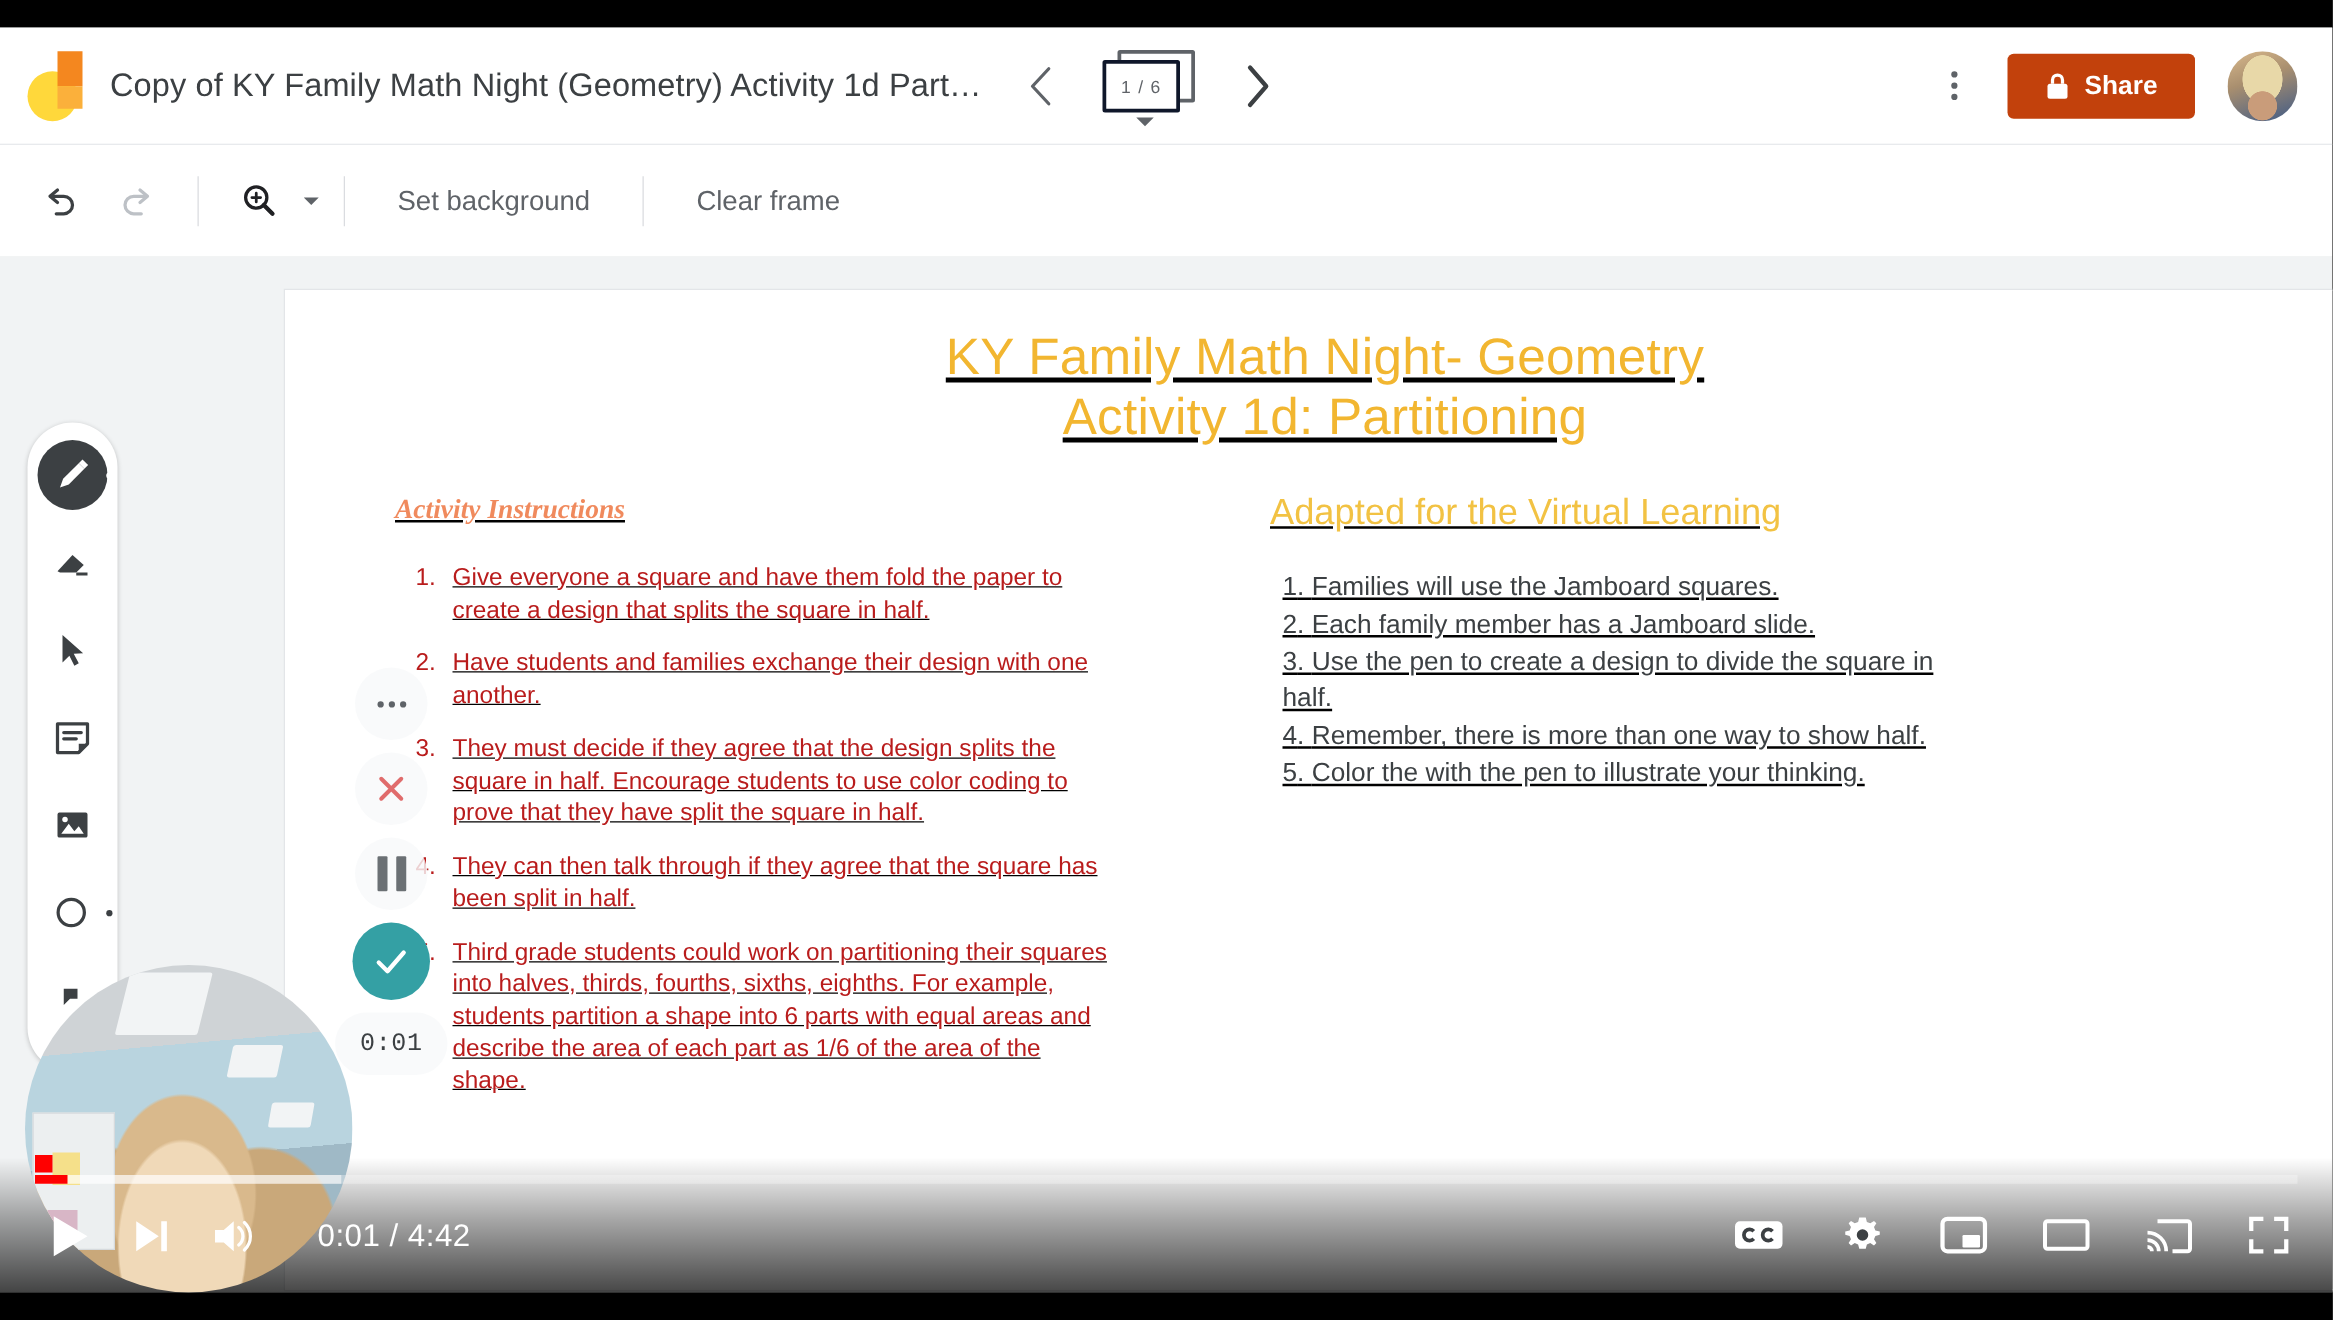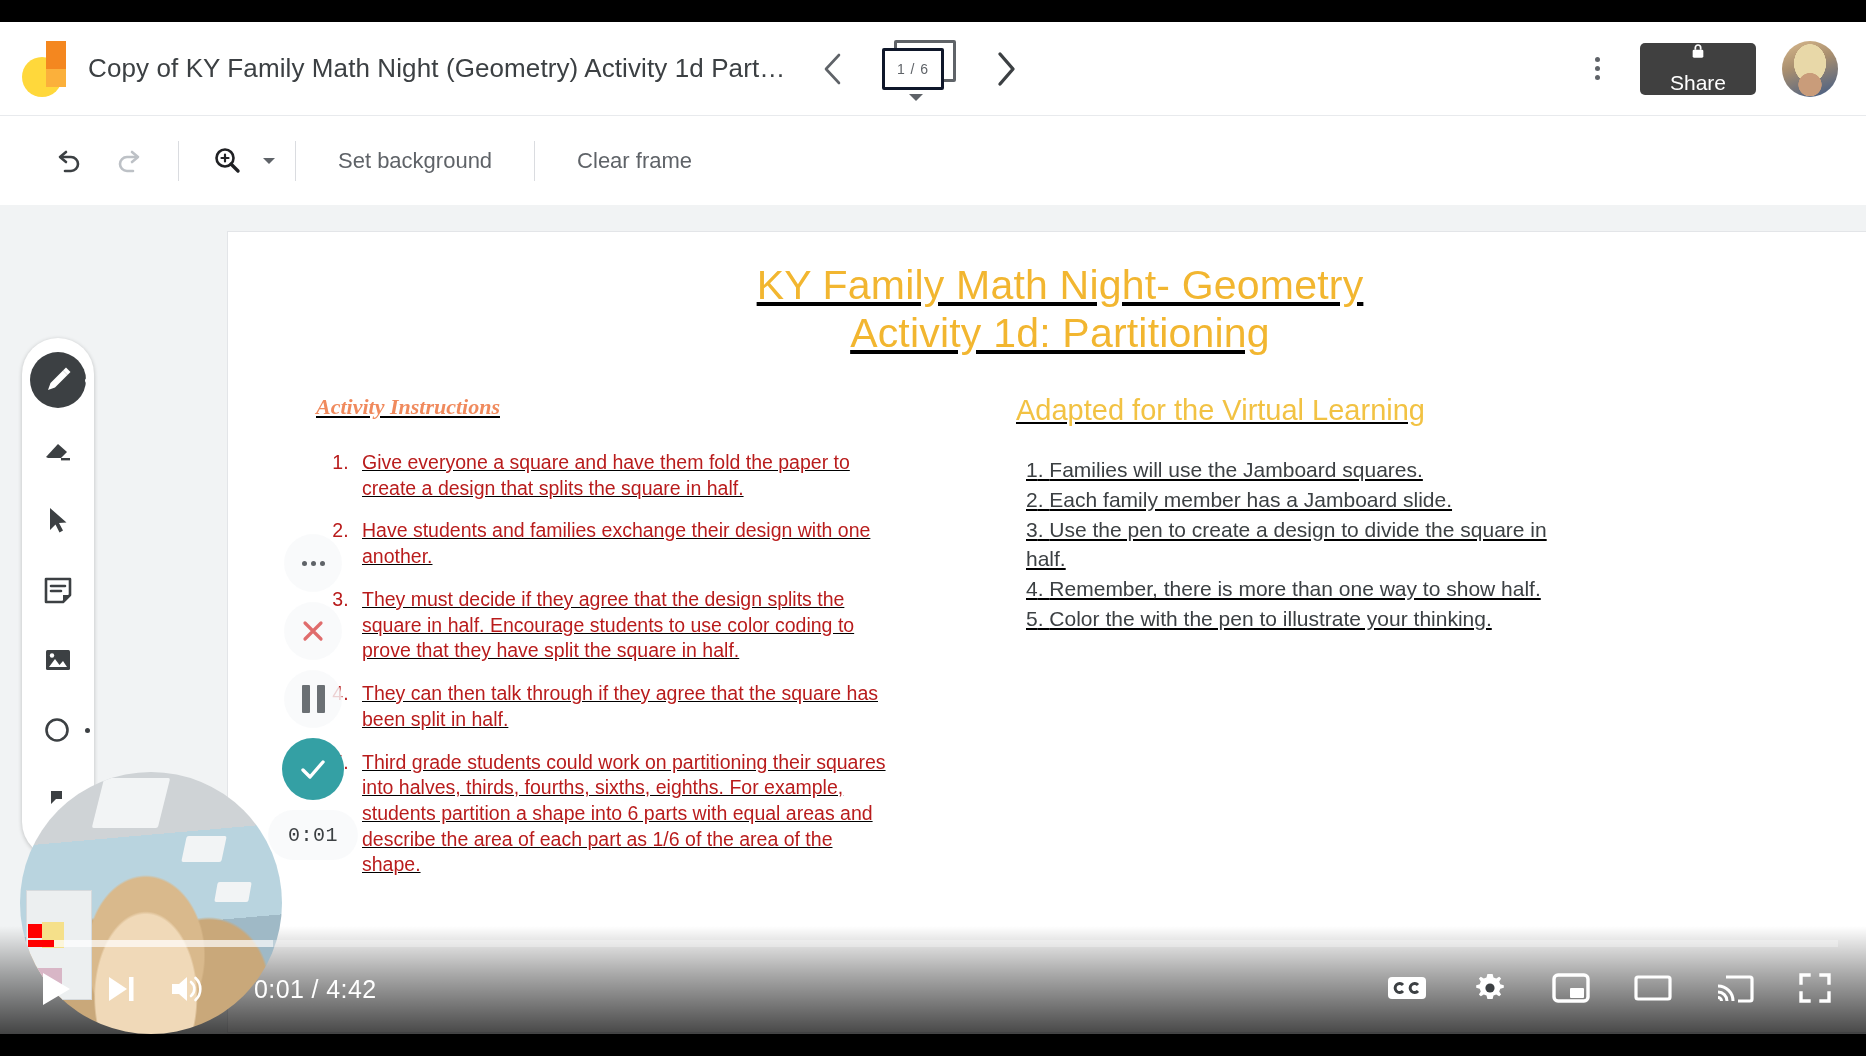--- a/index.html
+++ b/index.html
@@ -55,38 +55,38 @@
     position: absolute; left: 29px; top: 56px;
     width: 0; height: 0; border-left: 7px solid transparent; border-right: 7px solid transparent;
     border-top: 7px solid #5f6368;
   }
 
   .header-right { margin-left: auto; display: flex; align-items: center; gap: 4px; padding-right: 28px; }
   .kebab { width: 48px; height: 48px; display: flex; flex-direction: column; align-items: center; justify-content: center; gap: 4px; cursor: pointer; border-radius: 50%; }
   .kebab span { width: 5px; height: 5px; border-radius: 50%; background: #5f6368; display: block; }
   .share-btn {
     display: flex; align-items: center; gap: 12px;
-    background: #404040; color: #fff; border: none; border-radius: 5px;
-    height: 52px; padding: 0 30px; font-size: 21px; font-weight: normal; cursor: pointer;
-    font-family: "Liberation Sans", sans-serif; margin-left: 14px; flex-direction: column;
+    background: #c2410c; color: #fff; border: none; border-radius: 5px;
+    height: 52px; padding: 0 30px; font-size: 21px; font-weight: bold; cursor: pointer;
+    font-family: "Liberation Sans", sans-serif; margin-left: 14px;
   }
   .avatar {
     width: 56px; height: 56px; border-radius: 50%; margin-left: 22px; cursor: pointer;
     background:
       radial-gradient(circle at 50% 78%, #c99c7a 0 22%, transparent 23%),
       radial-gradient(ellipse at 50% 40%, #e8d8a8 0 40%, transparent 41%),
       linear-gradient(160deg, #d9b98c 0%, #a98f6f 40%, #3f5a86 100%);
     overflow: hidden; position: relative;
   }
 
   
   .jam-toolbar {
     position: absolute; left: 0; top: 93px; width: 1866px; height: 90px;
     background: #fff; border-top: 1px solid #e8eaed;
-    display: flex; align-items: center; padding-left: 40px; gap: 6px;
+    display: flex; align-items: center; padding-left: 20px; gap: 6px;
   }
   .tb-icon-btn { width: 56px; height: 56px; display: flex; align-items: center; justify-content: center; border-radius: 50%; cursor: pointer; }
   .tb-divider { width: 1px; height: 40px; background: #dadce0; margin: 0 14px; }
   .tb-text-btn {
     font-size: 22px; color: #5f6368; padding: 0 22px; height: 48px;
     display: flex; align-items: center; cursor: pointer; white-space: nowrap;
   }
   .tb-caret { width: 0; height: 0; border-left: 6px solid transparent; border-right: 6px solid transparent; border-top: 6px solid #5f6368; margin-left: 2px; cursor: pointer; }
 
   

